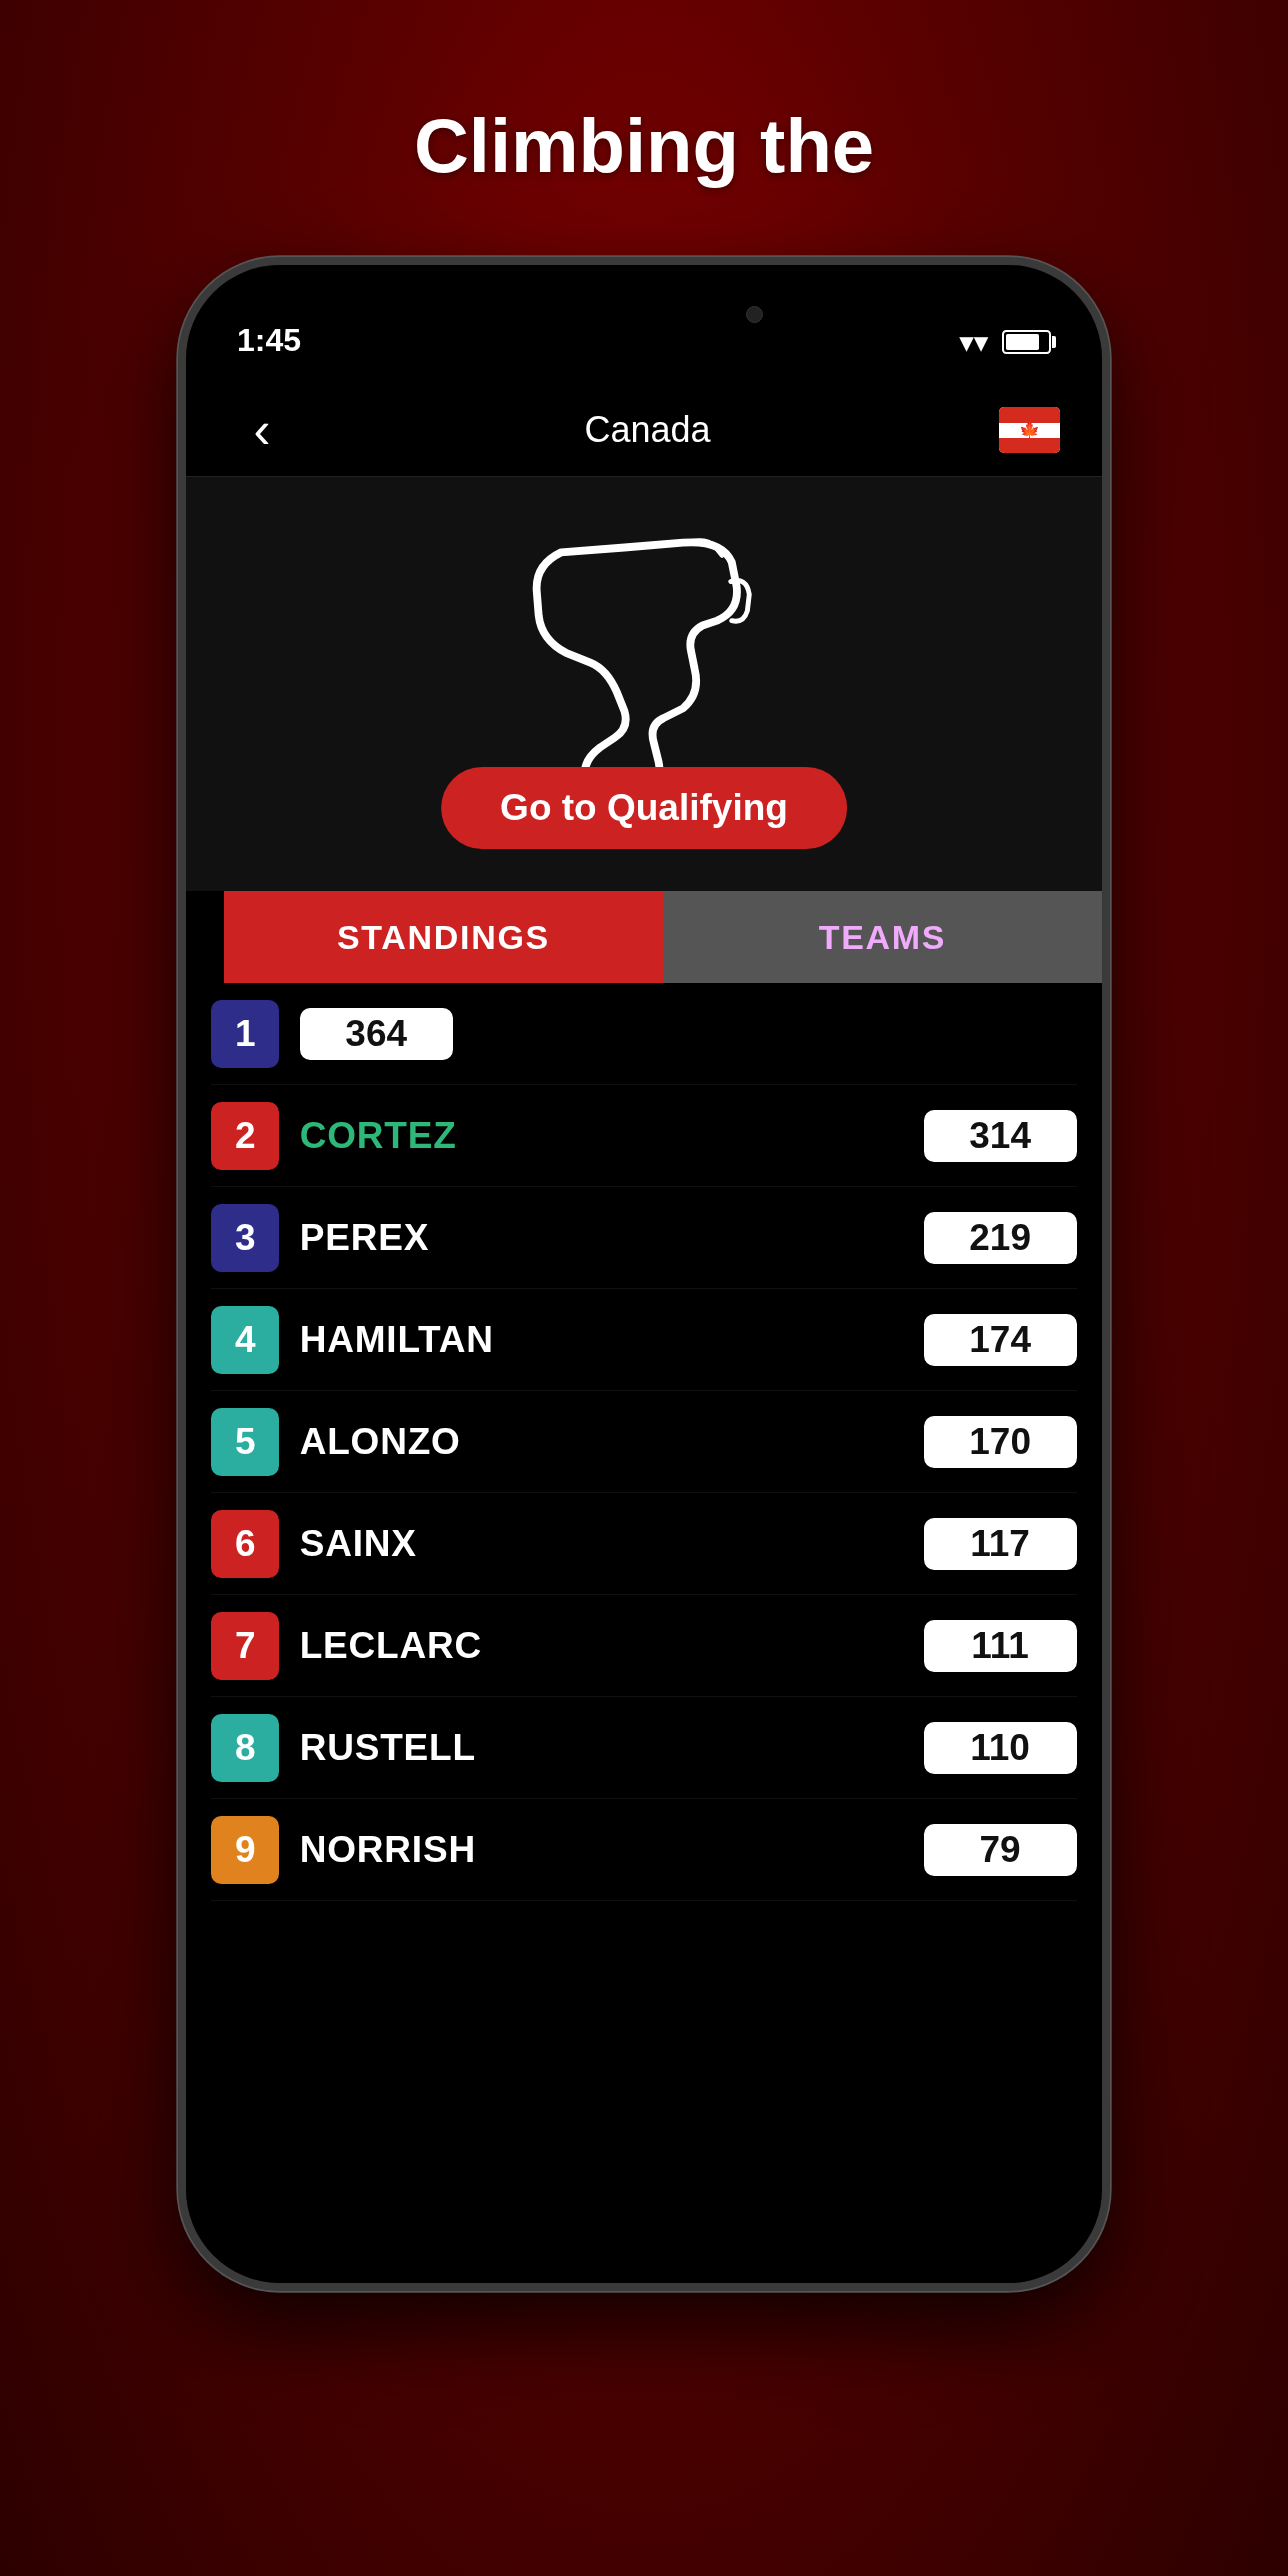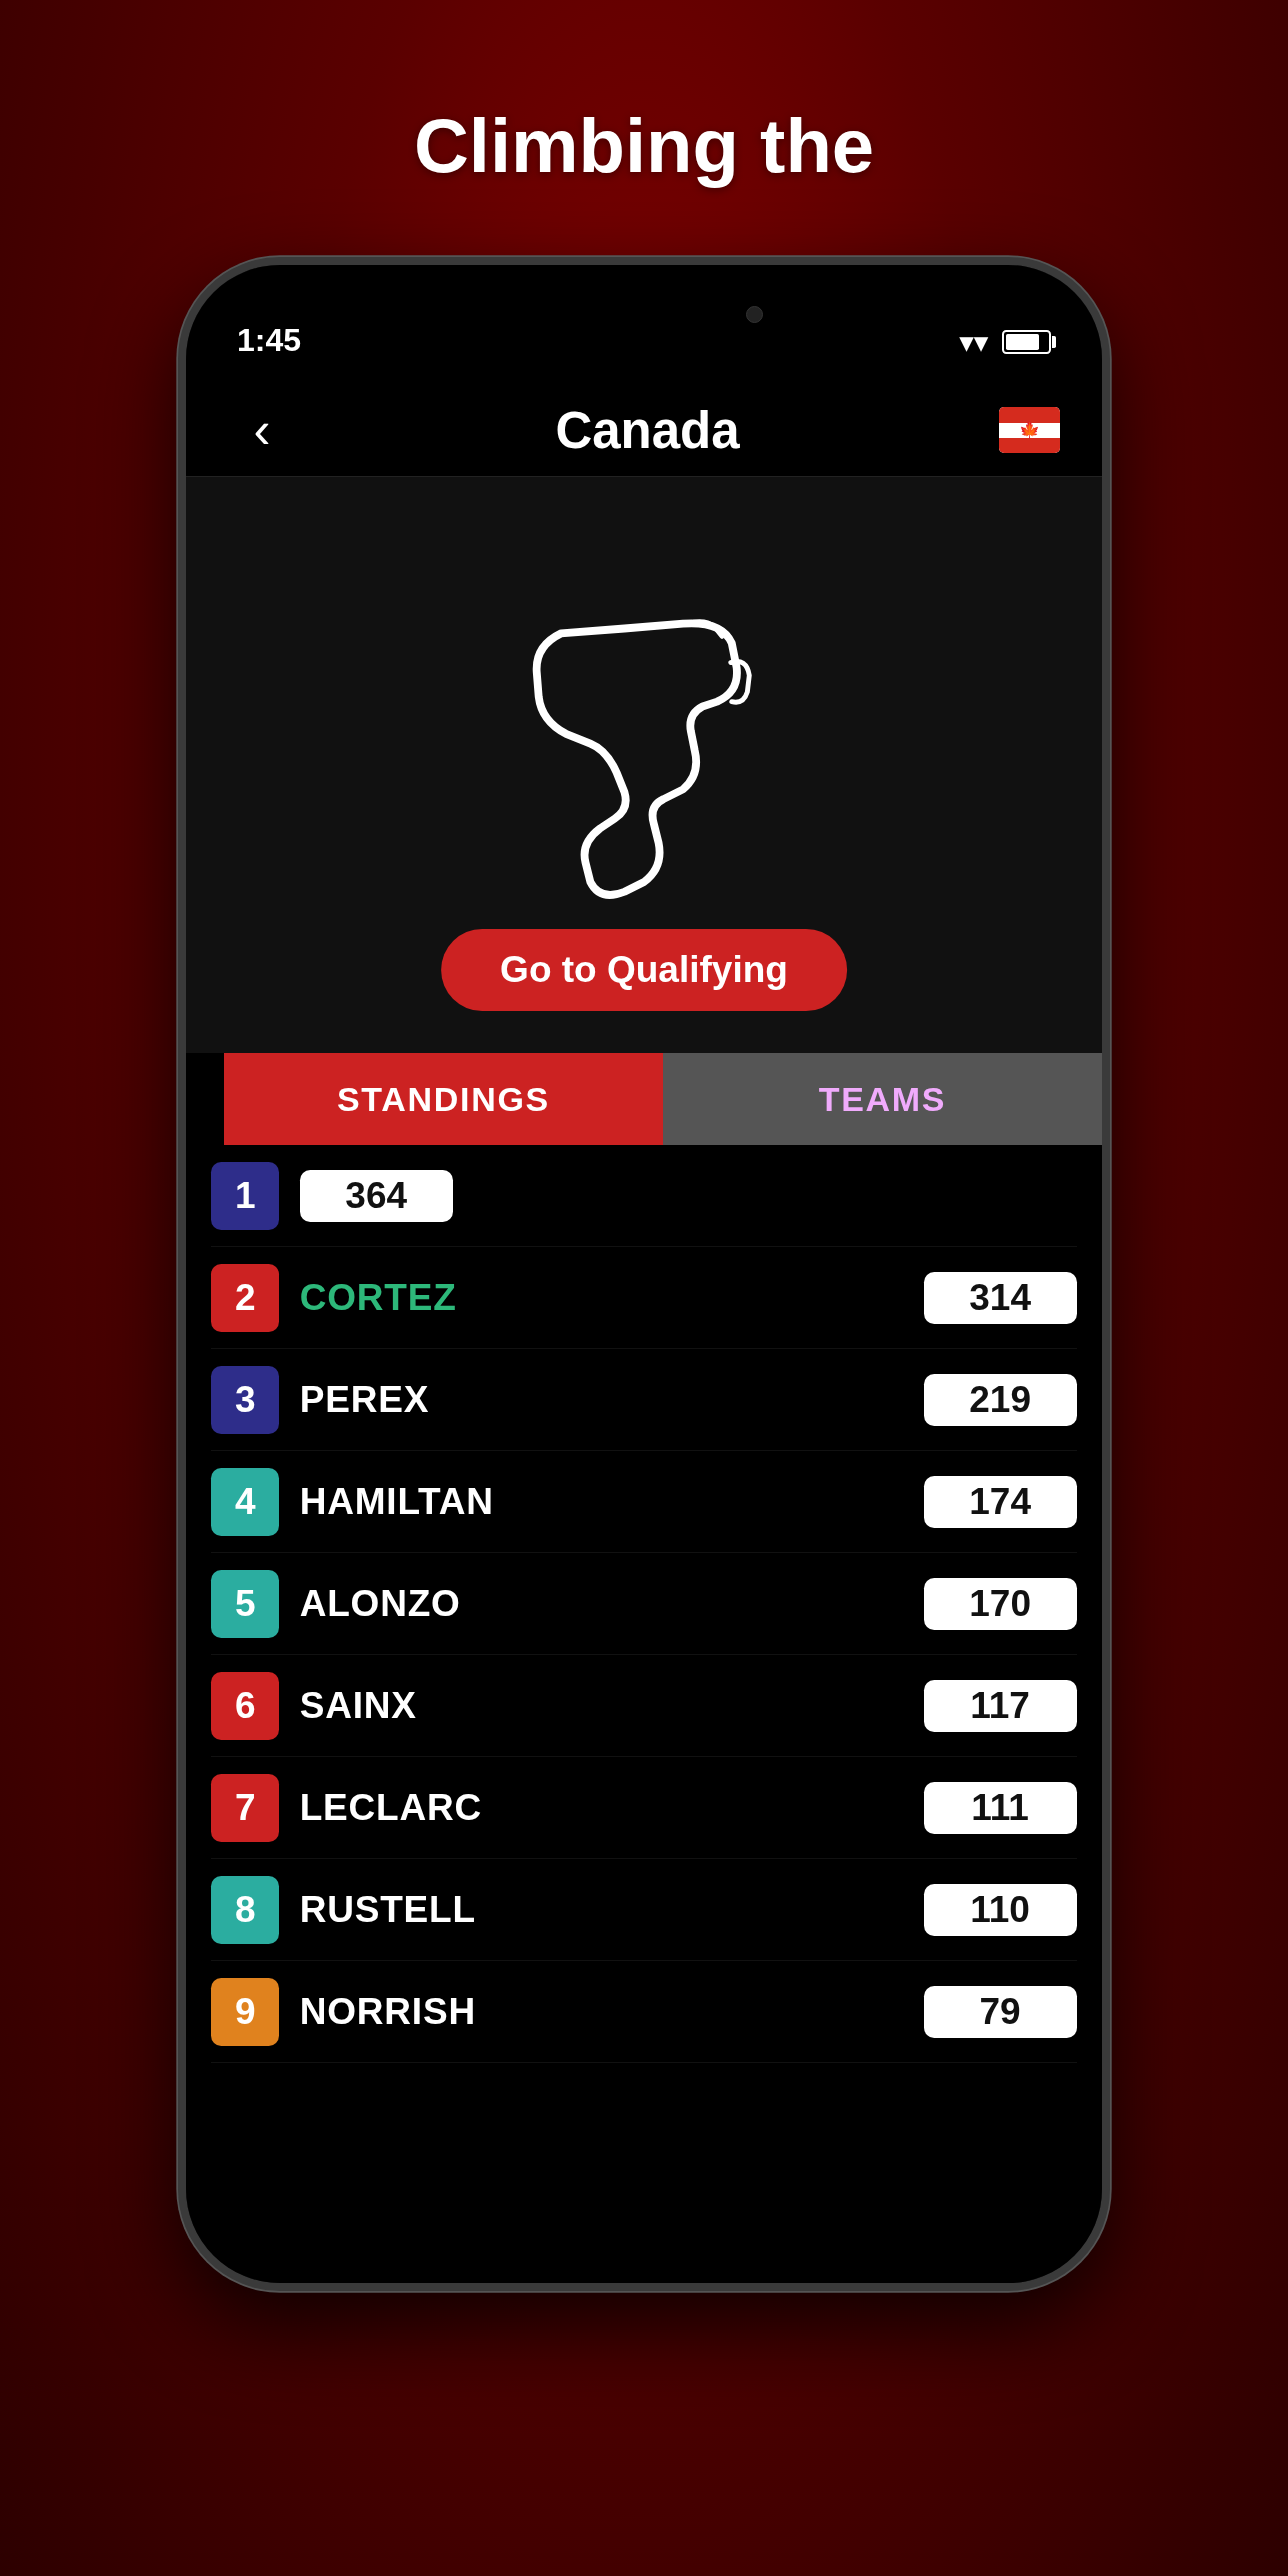--- a/index.html
+++ b/index.html
@@ -146,22 +146,22 @@
       cursor: pointer;
       width: 68px;
       height: 68px;
       display: flex;
       align-items: center;
       justify-content: center;
     }
 
     .nav-title {
       color: white;
-      font-size: 51px;
-      font-weight: 700;
+      font-size: 36px;
+      font-weight: 400;
     }
 
     .flag-icon {
       width: 61px;
       height: 46px;
       background: white;
       border-radius: 5.1px;
       overflow: hidden;
       display: flex;
       flex-direction: column;
@@ -189,21 +189,21 @@
 
     .flag-red-bot {
       height: 33%;
       background: #d52b1e;
     }
 
     
     .track-container {
       background: #111;
       margin: 0;
-      height: 576px;
+      height: 414px;
       position: relative;
       display: flex;
       align-items: center;
       justify-content: center;
     }
 
     .track-svg {
       width: 390px;
       height: 390px;
     }

